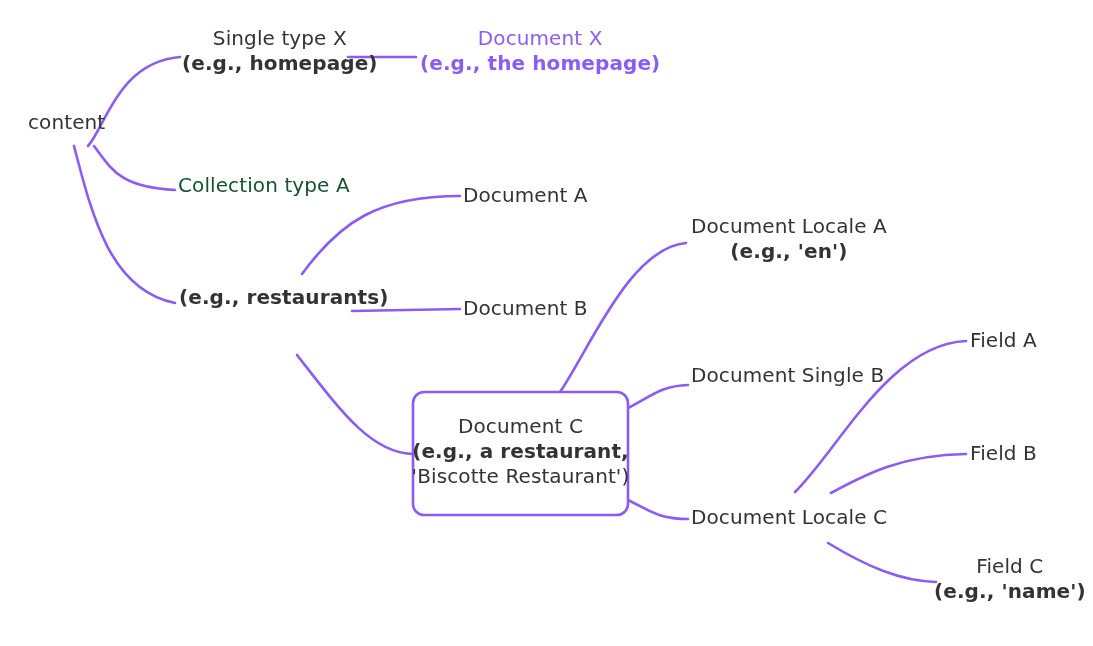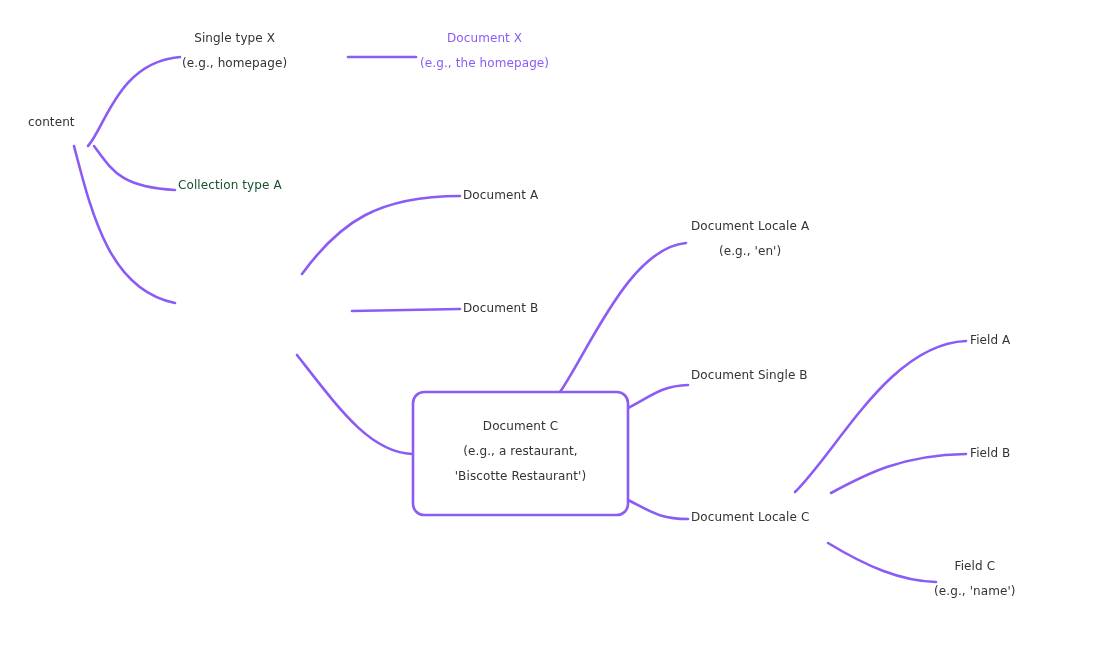--- a/index.html
+++ b/index.html
@@ -34,28 +34,29 @@
   }
   .node-box {
     fill: #ffffff;
     stroke: #8a5cf5;
     stroke-width: 2.6;
   }
   .node-label {
     position: absolute;
     color: #333333;
     font-family: "DejaVu Sans", sans-serif;
-    font-size: 12px;
+    font-size: 20px;
     line-height: 25px;
     white-space: nowrap;
     text-align: center;
     letter-spacing: 0.1px;
   }
   .node-label .line2 {
     display: block;
+    font-weight: bold;
   }
   .node-label .line3 {
     display: block;
   }
   .boxed-label {
     display: flex;
     flex-direction: column;
     align-items: center;
     justify-content: center;
   }
@@ -98,20 +99,21 @@
         <span style="display: block;">Document X</span>
         <span class="line2">(e.g., the homepage)</span>
       </div>
       <div class="node-label" style="color: #14532d; left: 178px; top: 173px;">
         <span style="display: block;">Collection type A</span>
       </div>
       <div class="node-label" style="color: rgb(51, 51, 51); left: 463px; top: 183px;">
         <span style="display: block;">Document A</span>
       </div>
       <div class="node-label" style="color: rgb(51, 51, 51); left: 179px; top: 285px;">
+        <span class="line2">(e.g., restaurants)</span>
       </div>
       <div class="node-label" style="color: rgb(51, 51, 51); left: 463px; top: 296px;">
         <span style="display: block; text-align: right;">Document B</span>
       </div>
       <div class="node-label boxed-label" style="color: rgb(51, 51, 51); left: 413px; top: 392px; width: 215px; height: 118px;">
         <span style="display: block;">Document C</span>
         <span class="line2">(e.g., a restaurant,</span>
         <span class="line3">'Biscotte Restaurant')</span>
       </div>
       <div class="node-label" style="color: rgb(51, 51, 51); left: 691px; top: 214px;">

